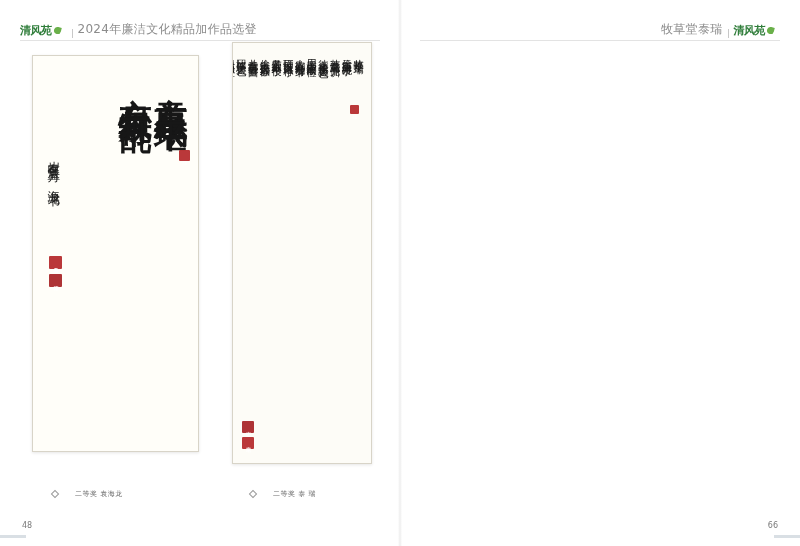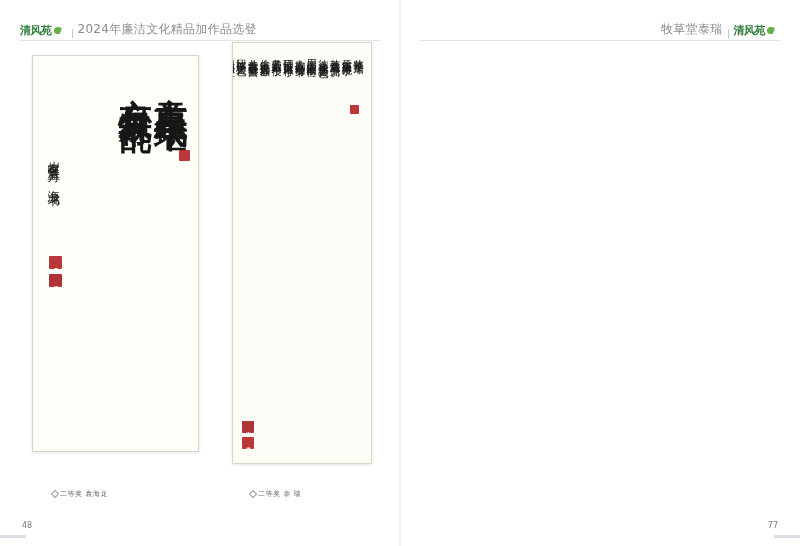--- a/index.html
+++ b/index.html
@@ -195,21 +195,21 @@
   #plate2 .seal-c { left: 9px; bottom: 30px; width: 12px; height: 12px; background:#a82326; }
 
   
   .caption {
     position: absolute;
     font-size: 7px;
     color: #6f6f6f;
     letter-spacing: 0.5px;
     display: flex;
     align-items: center;
-    gap: 2px;
+    gap: 17px;
     white-space: nowrap;
   }
   .caption .dia {
     display: inline-block;
     width: 4px; height: 4px;
     border: 1px solid #9a9a9a;
     transform: rotate(45deg);
   }
   #cap1 { left: 52px; top: 489px; }
   #cap2 { left: 250px; top: 489px; }
@@ -281,18 +281,18 @@
     <div class="header header-right">
       <span class="head-label">牧草堂泰瑞</span>
       <span class="head-rule"></span>
       <span class="logo">
         <span class="logo-text">清风苑</span>
         <span class="logo-leaf"></span>
       </span>
     </div>
     <div class="header-rule-line hrl-right"></div>
 
-    <div class="folio folio-right">77</div>
+    <div class="folio folio-right">66</div>
     <div class="bottom-bar bb-right"></div>
   </div>
 
   <div class="gutter"></div>
 </div>
 
 </body></html>

